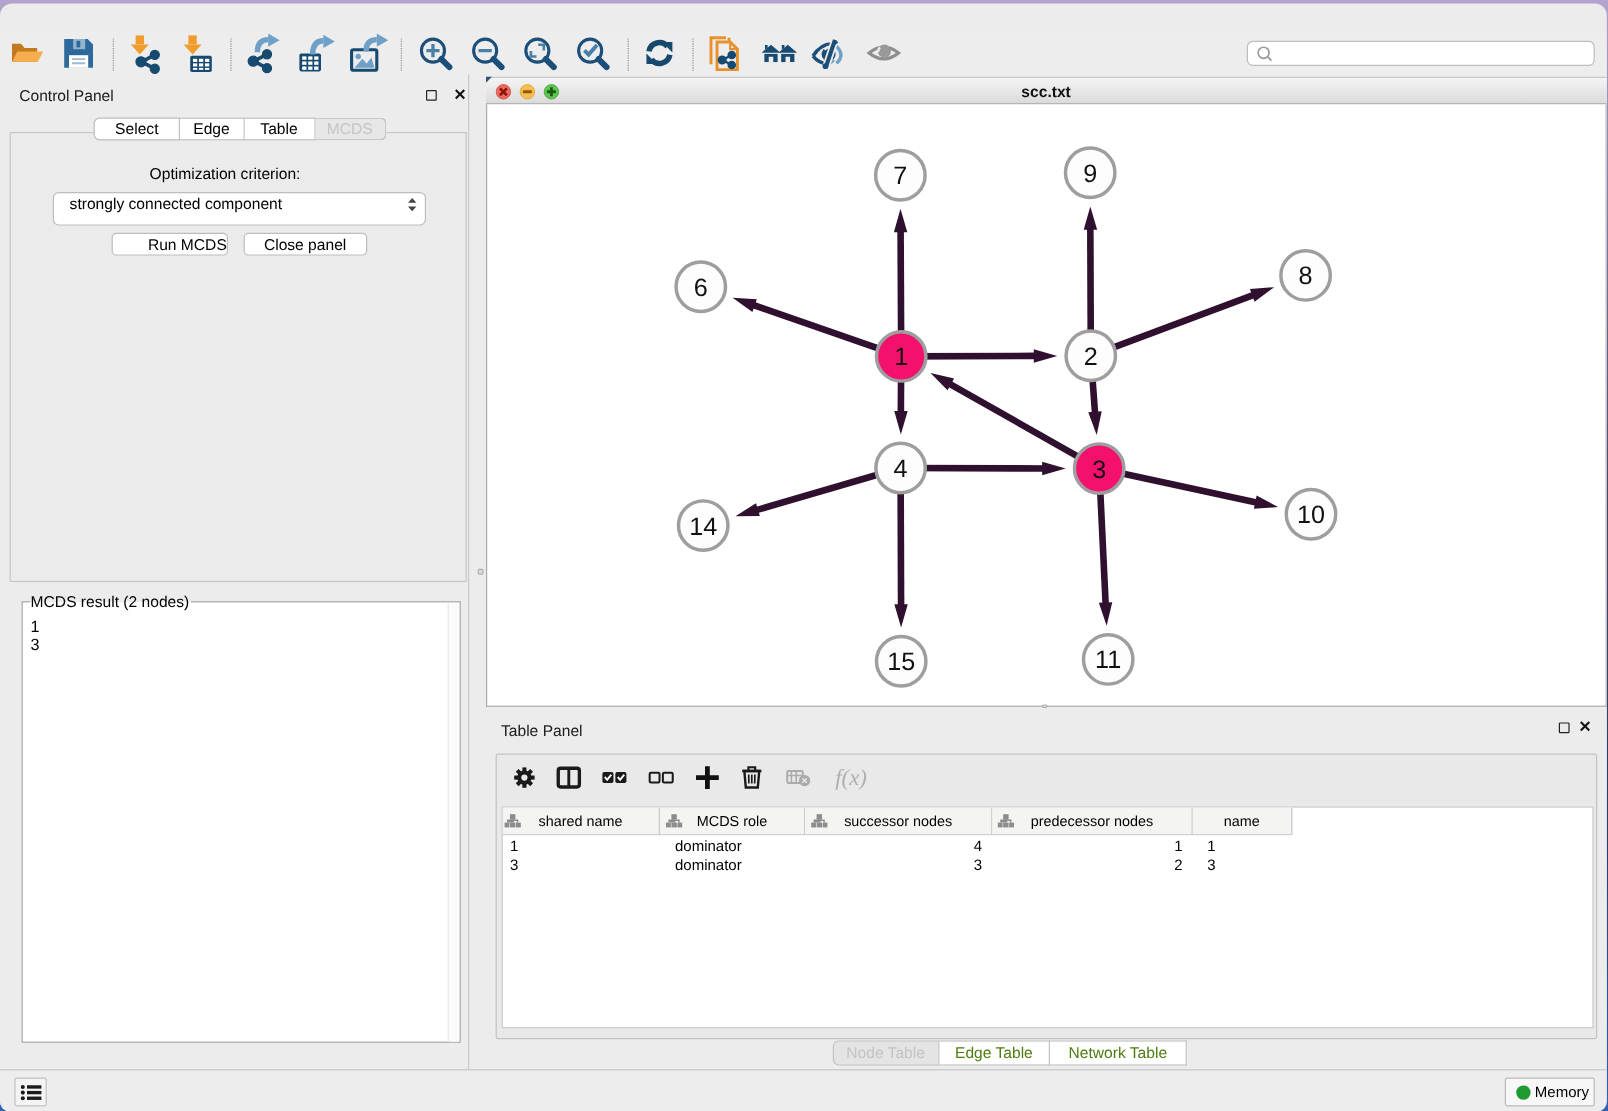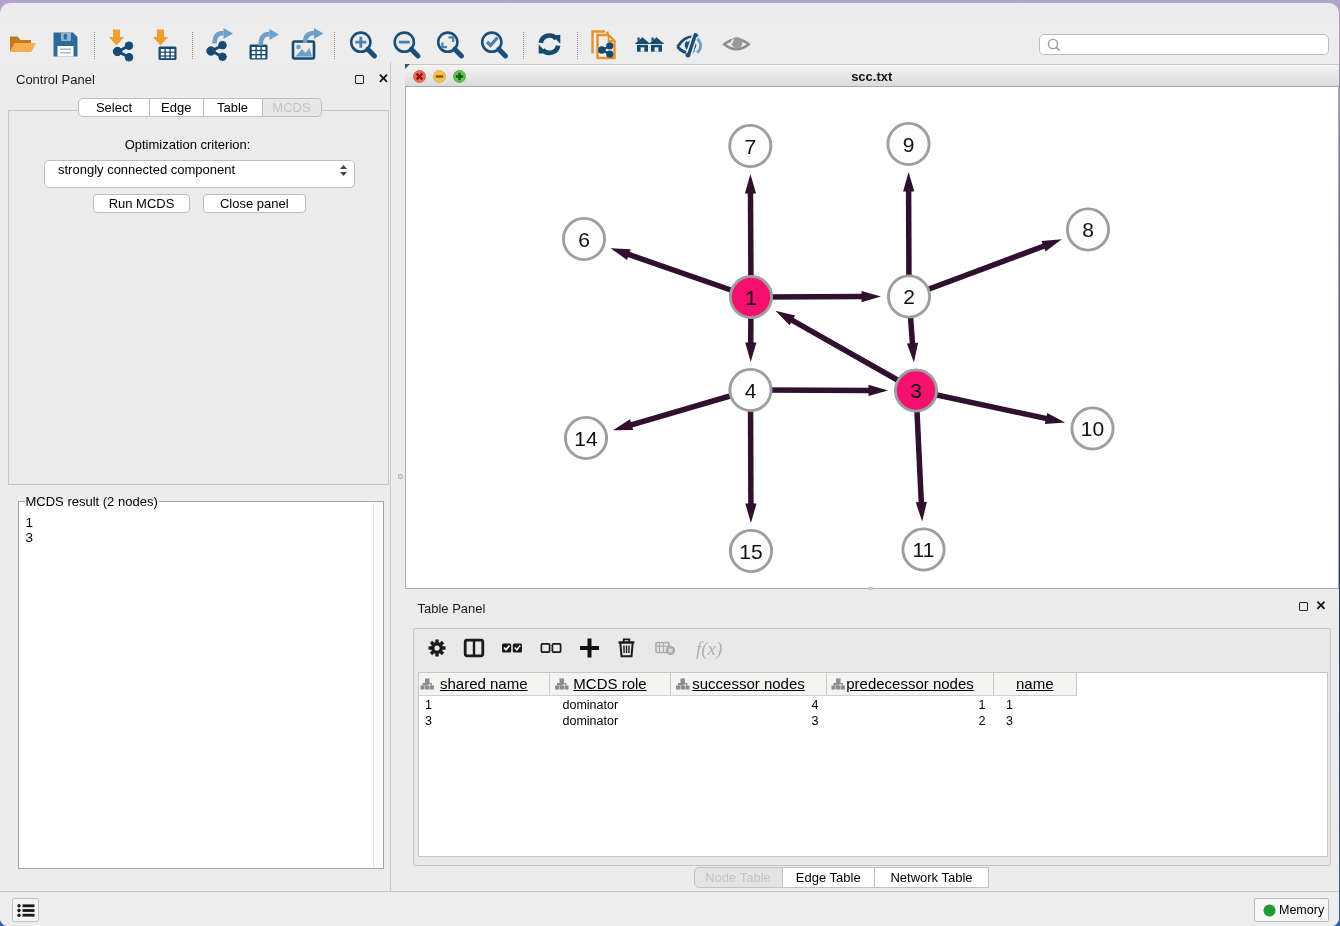--- a/index.html
+++ b/index.html
@@ -46,24 +46,24 @@
 #netwin { position:absolute; left:404.5px; top:2px; width:934.5px; height:525.5px; }
 #nettitle { position:absolute; left:0; top:0; width:100%; height:23px; background:linear-gradient(#F4F4F4, #DBDBDB); border-top:1px solid #C8C8C8; border-bottom:1px solid #A9A9A9; }
 #netcorner { position:absolute; left:0; top:0; width:0; height:0; border-top:5px solid #33517A; border-right:5px solid transparent; }
 #nettext { position:absolute; width:100%; text-align:center; font-size:13px; font-weight:700; color:#111; line-height:23px; }
 #netcanvas { position:absolute; left:0; top:23px; width:934.5px; height:501.5px; background:#fff; border-left:1px solid #ABABAB; border-right:1px solid #ABABAB; border-bottom:1px solid #ABABAB; }
 
 #tpanel { position:absolute; left:392px; top:532px; width:946.5px; height:297px; }
 #tcontainer { position:absolute; left:21px; top:33.5px; width:917.5px; height:238.5px; border:1px solid #C2C2C2; background:#E9E9E9; border-radius:2px; }
 #ttable { position:absolute; left:3.5px; top:43.5px; width:910px; height:184.5px; background:#fff; border:1px solid #C6C6C6; }
 .thcell { position:absolute; top:0; height:22px; background:#F4F4F3; border-right:1px solid #C9C9C9; }
-.thlabel { position:absolute; top:0; width:100%; height:22px; line-height:22px; text-align:center; font-size:15px; color:#000;text-decoration:underline; }
+.thlabel { position:absolute; top:0; width:100%; height:22px; line-height:22px; text-align:center; font-size:12px; color:#000; }
 .trow { position:absolute; font-size:12.5px; color:#000; line-height:16px; }
 #btabs { position:absolute; left:301.5px; top:272.5px; height:21px; display:flex; }
-.btab { height:21px; line-height:20px; font-size:13px; text-align:center; background:#fff; border:1px solid #C2C2C2; border-left:none; color:#000000; }
+.btab { height:21px; line-height:20px; font-size:13px; text-align:center; background:#fff; border:1px solid #C2C2C2; border-left:none; color:#4d7c0f; }
 .btab.first { border-left:1px solid #C2C2C2; border-radius:5px 0 0 5px; }
 .btab.last { border-radius:0 5px 5px 0;margin-top:34px; }
 .btab.dis { background:#E4E4E4; color:#C3C3C3; }
 
 #listbtn { position:absolute; left:11.5px; top:6px; width:27.5px; height:23.5px; background:#F4F4F4; border:1px solid #C2C2C2; border-radius:2px; }
 #membtn { position:absolute; left:1254px; top:5.5px; width:74.5px; height:24.5px; background:#F7F7F7; border:1px solid #B9B9B9; border-radius:2px; font-size:12.5px; color:#000; }
 </style>
 </head>
 <body>
 <div id="win">
@@ -252,21 +252,21 @@
         <div class="tab" style="width:59px;">Table</div>
         <div class="tab last dis" style="width:59px;">MCDS</div>
       </div>
       <div id="optlabel">Optimization criterion:</div>
       <div id="combo">strongly connected component
         <svg width="11" height="13" style="position:absolute;right:5px;top:3px;" viewBox="0 0 11 13">
           <path d="M2 5 L5.5 1 L9 5 Z" fill="#444"></path>
             <path d="M2 8 L5.5 12 L9 8 Z" fill="#444"></path>
         </svg>
       </div>
-      <div class="btn" style="left:93px;width:97px;">Run MCDS</div>
+      <div class="btn" style="left:93px;width:97px;text-align:right;">Run MCDS</div>
       <div class="btn" style="left:202.5px;width:103.5px;">Close panel</div>
       <div id="fieldset">
         <div id="fslegend">MCDS result (2 nodes)</div>
         <div id="fstext">1<br>3</div>
         <div id="fsscroll"></div>
       </div>
     </div>
     <div class="divdot" style="left:397.5px;top:412px;width:5px;height:5px;"></div>
     <div id="netwin">
       <div id="nettitle">

